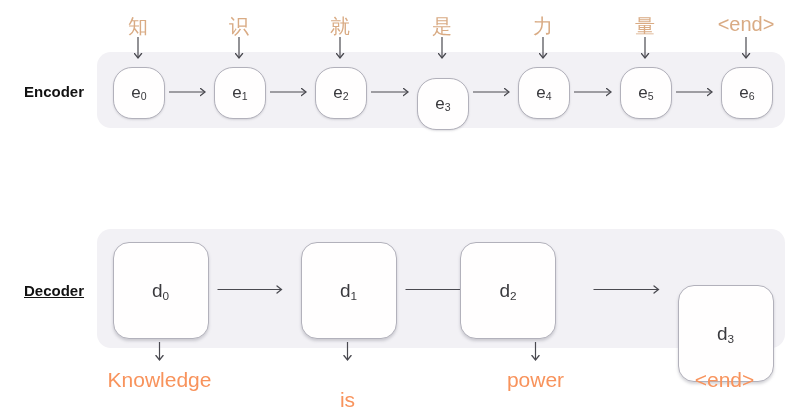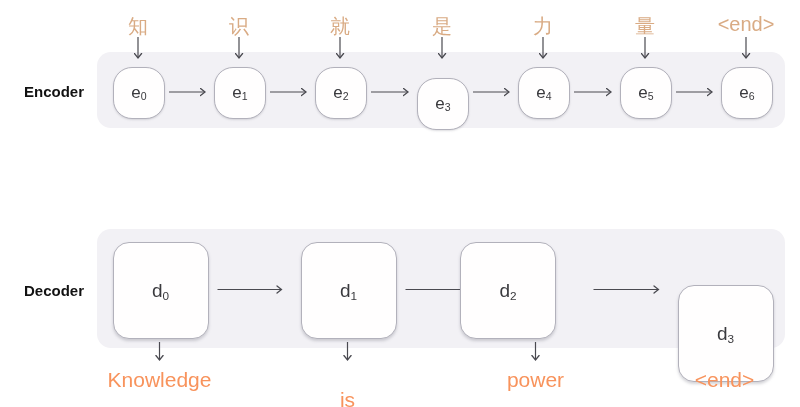--- a/index.html
+++ b/index.html
@@ -45,21 +45,21 @@
   }
 </style>
 </head>
 <body>
 
 <div class="canvas">
 
   <div class="row-label" style="left:12px;top:83px;">Encoder</div>
   <div class="container" style="left:97px;top:52px;width:688px;height:76px;"></div>
 
-  <div class="row-label" style="left:12px;top:282px;">Decoder</div>
+  <div class="row-label" style="left:12px;top:282px;text-decoration:underline;">Decoder</div>
   <div class="container" style="left:97px;top:229px;width:688px;height:119px;"></div>
 
   <svg class="arrow-layer" width="800" height="407">
     <defs>
       <marker id="ah" viewBox="0 0 10 10" refX="6" refY="5" markerWidth="7.5" markerHeight="7.5" orient="auto-start-reverse">
         <path id="ah-path" d="M1,1 L6,5 L1,9" fill="none" stroke="#4a4a50" stroke-width="1.4" stroke-linecap="round"></path>
       </marker>
     </defs>
     <g id="arrow-group">
         <line x1="138" y1="37" x2="138" y2="58" stroke="#4a4a50" stroke-width="1.2" marker-end="url(#ah)"></line>

